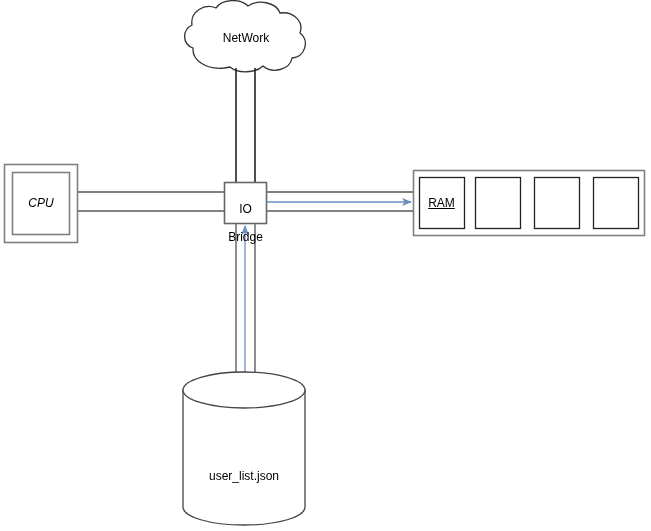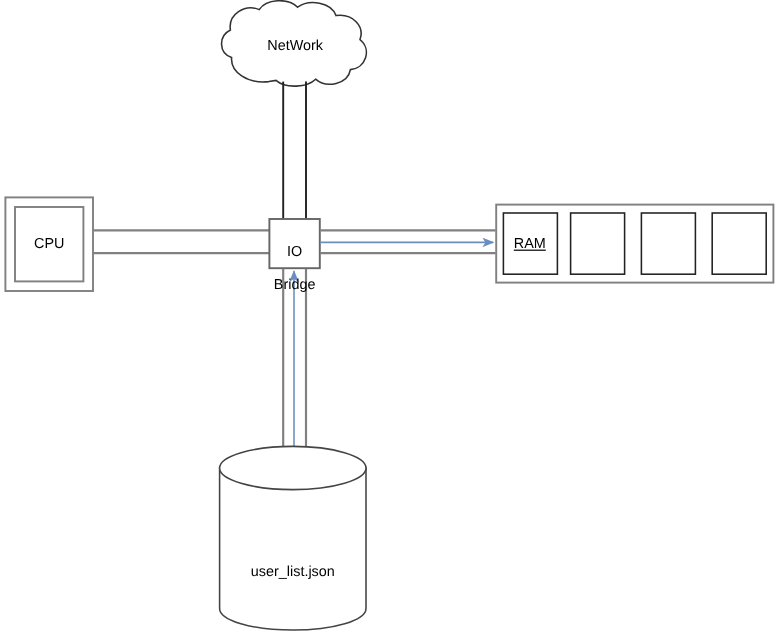--- a/index.html
+++ b/index.html
@@ -23,21 +23,21 @@
   .node-label {
     position: absolute;
     text-align: center;
     color: #000000;
     font-family: "Liberation Sans", sans-serif;
     font-size: 12px;
     line-height: 14px;
     white-space: pre-line;
     pointer-events: none;
   }
-  #cpu-label   { left: 12px;  top: 196px; width: 58px;  }
+  #cpu-label   { left: 12px;  top: 196px; width: 58px; font-style: italic;  }
   #bridge-label{ left: 224px; top: 188px; width: 43px;  }
   #ram-label   { left: 419px; top: 196px; width: 45px; text-decoration: underline;  }
 </style>
 </head>
 <body>
 
 <div id="canvas">
 
   <svg width="651" height="531">
     <defs>

